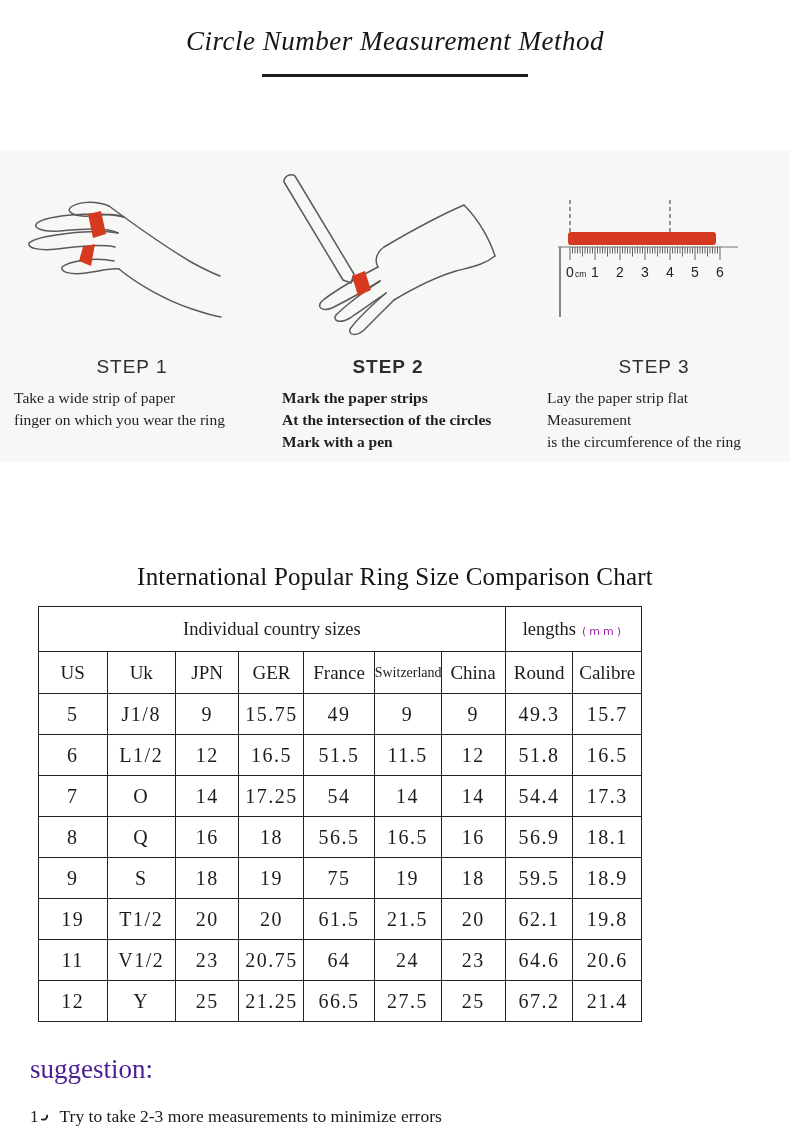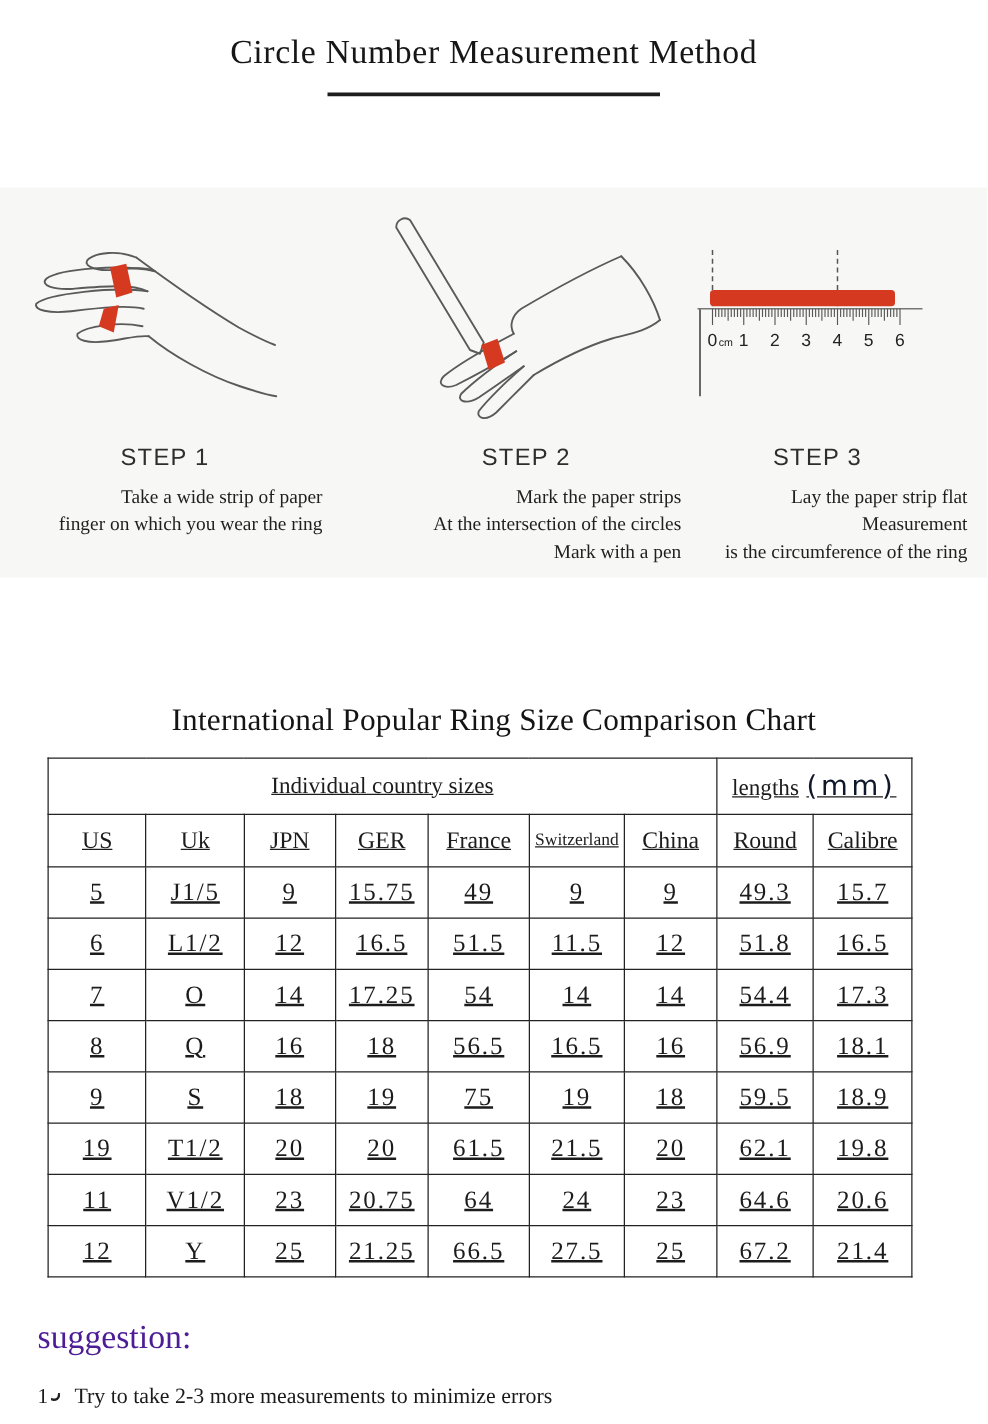--- a/index.html
+++ b/index.html
@@ -3,47 +3,47 @@
 <meta charset="utf-8">
 <style>
   html,body{margin:0;padding:0;}
   body{
     width:790px;height:1139px;overflow:hidden;background:#ffffff;
     font-family:"Liberation Serif", serif;color:var(--text,#1c1c1c);
     position:relative;
   }
   
   .page-header{padding-top:26px;text-align:center;}
-  .page-title{font-size:27px;letter-spacing:.5px;color:#161616;}
+  .page-title{font-size:27px;letter-spacing:.5px;color:#161616;font-style:italic;}
   .title-underline{width:266px;height:3px;background:#1d1d1d;margin:17px auto 0;}
   
   .steps-band{position:absolute;top:150px;left:0;width:790px;height:312px;background:var(--band-bg,#f7f7f5);}
   .step{position:absolute;top:0;height:100%;}
   .step1{left:6px;width:252px;}
-  .step2{left:297px;width:248px;}
+  .step2{left:264px;width:248px;font-weight:bold;}
   .step3{left:534px;width:240px;}
   .step svg{display:block;}
   .sketch{stroke:#5a5a5a;stroke-width:1.5;fill:none;stroke-linecap:round;stroke-linejoin:round;}
   .accent{fill:var(--accent-red,#d53a20);stroke:none;}
   .step-label{font-family:"Liberation Sans", sans-serif;font-size:19px;color:#2e2e2e;
     text-align:center;letter-spacing:1px;margin:6px 0 9px;}
-  .step-lines{font-size:15.5px;line-height:22px;color:#1f1f1f;white-space:nowrap;text-align:right;}
+  .step-lines{font-size:15.5px;line-height:22px;color:#1f1f1f;white-space:nowrap;}
   .step1 .step-lines{padding-left:8px;}
   .step2 .step-lines{padding-left:18px;}
   .step3 .step-lines{padding-left:13px;}
   
   .chart-title{font-size:25px;text-align:center;margin:46px 0 0;font-weight:normal;color:#141414;letter-spacing:.2px;}
-  table.ring-table{border-collapse:collapse;table-layout:fixed;width:692px;margin:15px 18px 0 38px;background:#fff;text-decoration:underline;}
+  table.ring-table{border-collapse:collapse;table-layout:fixed;width:604px;margin:15px 18px 0 38px;background:#fff;}
   .ring-table th,.ring-table td{border:1.6px solid var(--table-border,#222);font-weight:normal;
     text-align:center;padding:0;overflow:hidden;}
   .ring-table thead tr.group-row th{height:44px;font-size:18.5px;}
   .ring-table thead tr.cols-row th{height:41px;font-size:19px;text-align:center;}
   .ring-table tbody td{height:40px;font-size:20px;letter-spacing:1.5px;}
   .th-small{font-size:14px !important;letter-spacing:0;}
-  .mm-unit{font-family:"DejaVu Sans", sans-serif;font-size:22px;letter-spacing:3px;color:#0f172a;margin-left:6px;}
+  .mm-unit{font-family:"DejaVu Sans", sans-serif;font-size:11px;letter-spacing:3px;color:#a21caf;margin-left:6px;}
   
   .suggest-heading{font-size:27px;margin:32px 0 0 30px;color:#4c1d95;}
   .suggest-item{display:flex;align-items:baseline;margin:21px 0 0 30px;font-size:17.5px;color:#1a1a1a;}
   .item-marker{font-size:17px;}
   .dun{display:inline-block;width:12px;height:12px;position:relative;margin-right:9px;}
   .dun::after{content:"";position:absolute;left:2px;bottom:1px;width:5px;height:5px;
     border-right:2.2px solid #222;border-bottom:2.2px solid #222;border-radius:0 0 5px 0;transform:rotate(8deg);}
   .ruler-num{font-family:"Liberation Sans", sans-serif;font-size:14px;fill:#222;}
   .ruler-unit{font-family:"Liberation Sans", sans-serif;font-size:8.5px;fill:#222;}
 </style>
@@ -215,21 +215,21 @@
         <th>France</th>
         <th class="th-small">Switzerland</th>
         <th>China</th>
         <th>Round</th>
         <th>Calibre</th>
       </tr>
   </thead>
   <tbody id="table-body">
       <tr>
         <td>5</td>
-        <td>J1/5</td>
+        <td>J1/8</td>
         <td>9</td>
         <td>15.75</td>
         <td>49</td>
         <td>9</td>
         <td>9</td>
         <td>49.3</td>
         <td>15.7</td>
       </tr>
       <tr>
         <td>6</td>

